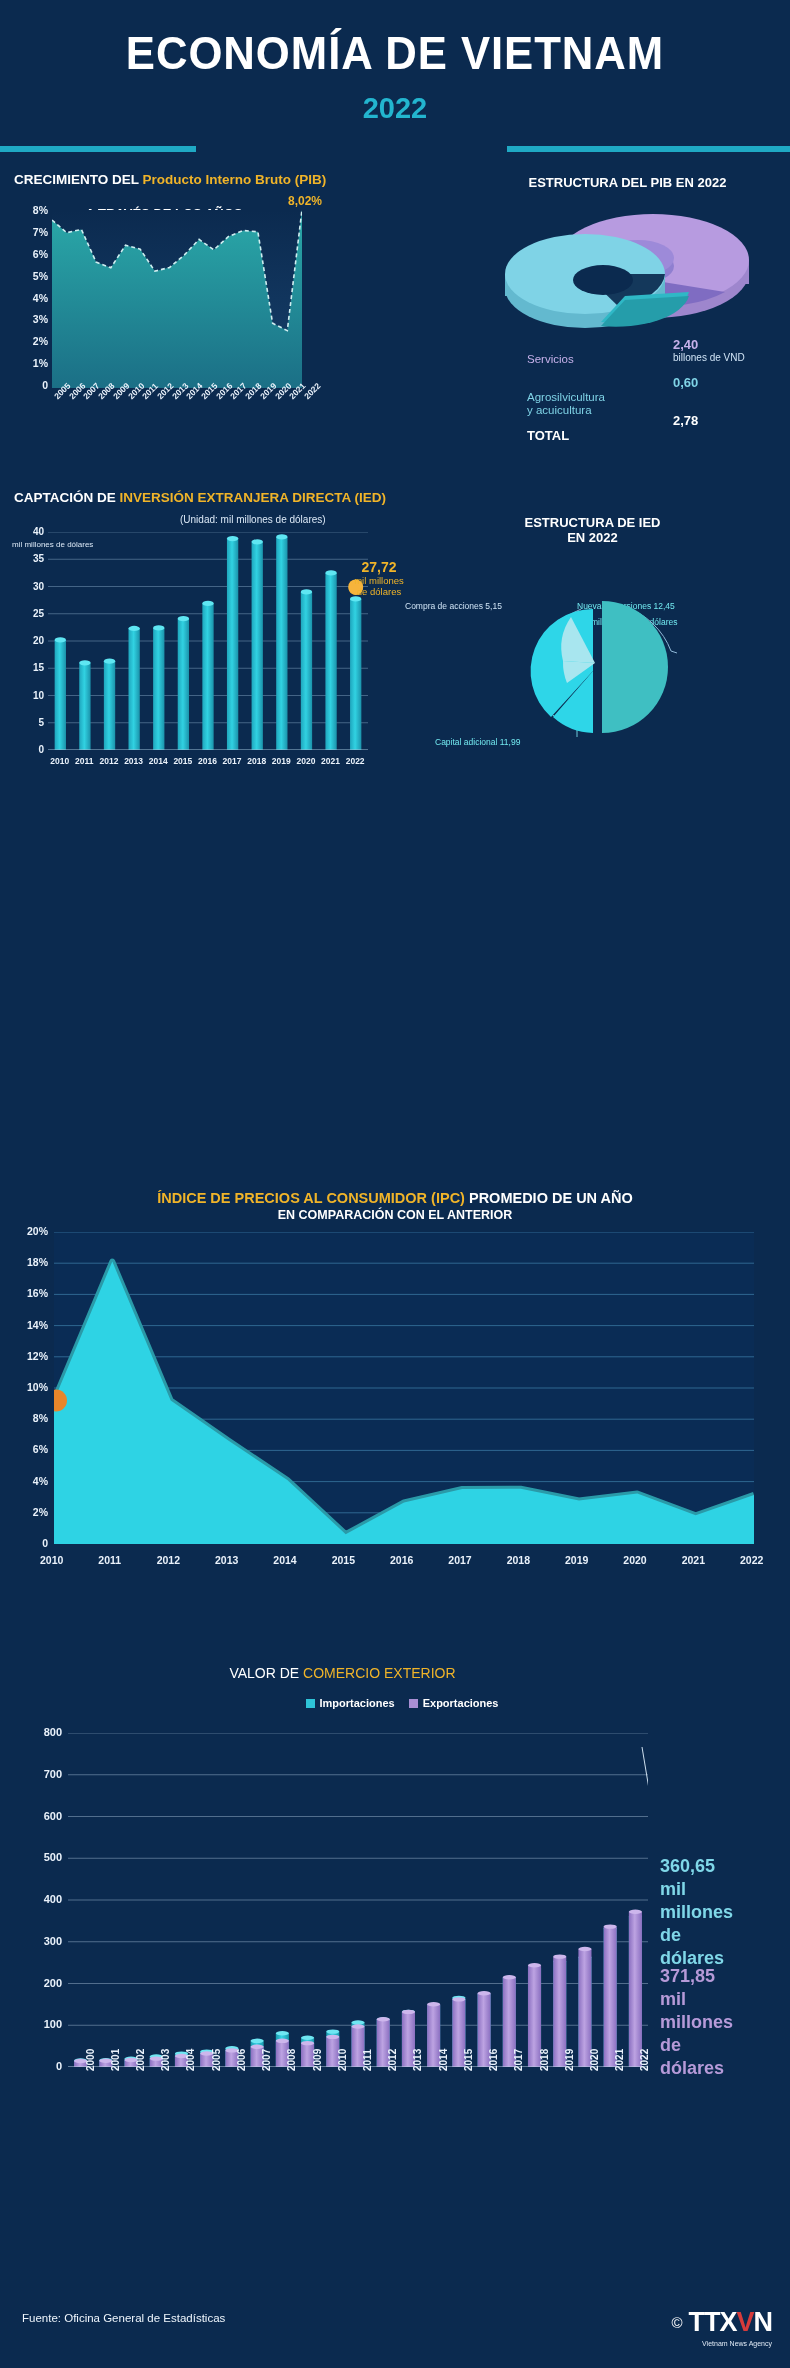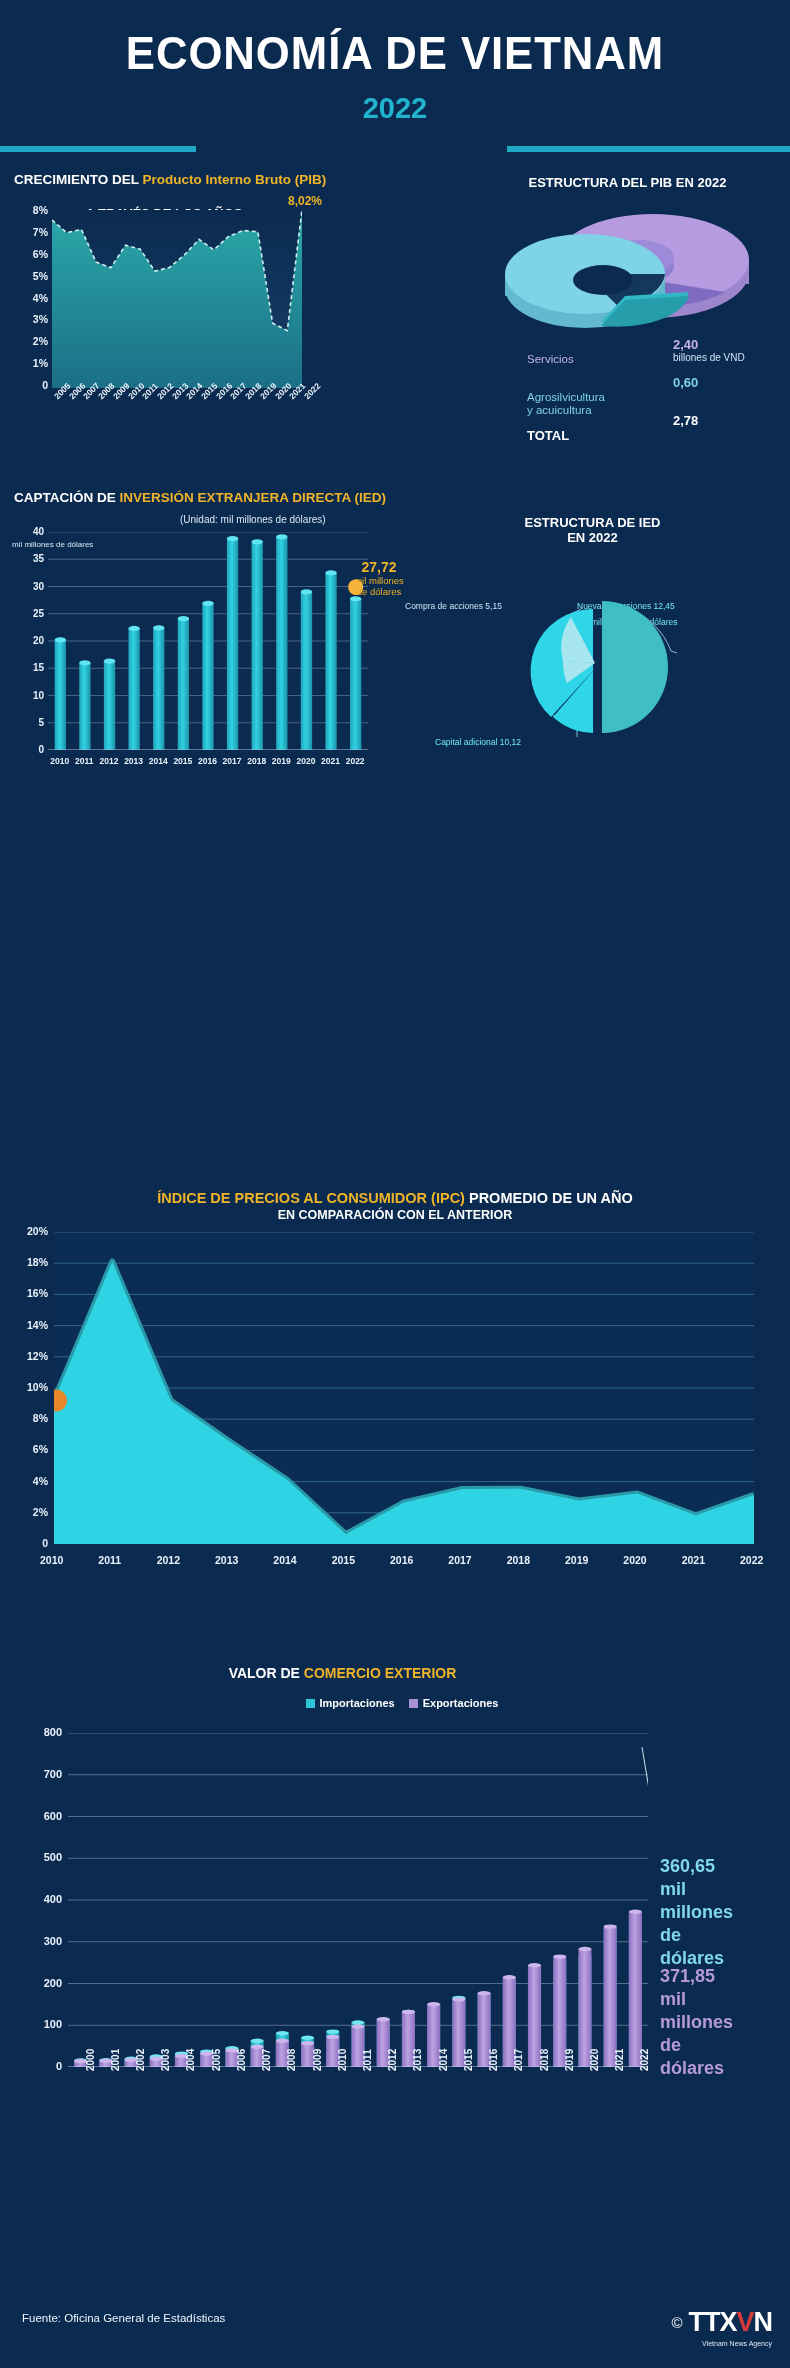--- a/index.html
+++ b/index.html
@@ -65,21 +65,21 @@
   .ipc .t1{position:absolute;left:0;top:10px;width:790px;text-align:center;font-size:14.5px;font-weight:bold;}
   .ipc .t2{position:absolute;left:0;top:28px;width:790px;text-align:center;font-size:12.5px;font-weight:bold;}
   .ipc .yax{position:absolute;left:12px;top:52px;width:36px;height:310px;}
   .ipc .yax div{position:absolute;right:0;font-size:10.5px;font-weight:bold;color:#eaf2fb;}
   .ipc .plot{position:absolute;left:54px;top:52px;width:700px;height:312px;}
   .ipc .xax{position:absolute;left:54px;top:372px;width:700px;height:16px;}
   .ipc .xax span{position:absolute;font-size:10.5px;font-weight:bold;color:#eaf2fb;}
 
   
   .tr{position:absolute;left:0;top:1645px;width:790px;height:700px;}
-  .tr .t1{position:absolute;left:0;top:20px;width:685px;text-align:center;font-size:14px;font-weight:bold;}
+  .tr .t1{position:absolute;left:0;top:20px;width:685px;text-align:center;font-size:14px;font-weight:normal;}
   .tr .lg{position:absolute;left:0;top:52px;width:790px;text-align:center;font-size:11px;font-weight:bold;}
   .tr .lg i{display:inline-block;width:9px;height:9px;margin:0 5px 0 14px;vertical-align:-1px;}
   .tr .yax{position:absolute;left:22px;top:88px;width:40px;height:332px;}
   .tr .yax div{position:absolute;right:0;font-size:11px;font-weight:bold;color:#eaf2fb;}
   .tr .plot{position:absolute;left:68px;top:88px;width:580px;height:334px;}
   .tr .xax{position:absolute;left:68px;top:424px;width:580px;height:60px;}
   .tr .xax span{position:absolute;font-size:10px;font-weight:bold;color:#eaf2fb;
                 transform:rotate(-90deg);transform-origin:left top;white-space:nowrap;}
   .tr .cal1{position:absolute;left:660px;top:210px;width:120px;font-size:18px;font-weight:bold;
             color:#7fd7e8;line-height:23px;}
@@ -289,21 +289,21 @@
 de dólares</div>
     </div>
   </div>
 
   <div class="iedp">
     <div class="st" style="white-space:pre-line">ESTRUCTURA DE IED
 EN 2022</div>
     <div class="lbl" style="left:10px;top:96px">Compra de acciones 5,15</div>
     <div class="lbl c" style="left:182px;top:96px">Nuevas inversiones 12,45</div>
     <div class="lbl c" style="left:196px;top:112px">mil millones de dólares</div>
-    <div class="lbl c" style="left:40px;top:232px">Capital adicional 10,12</div>
+    <div class="lbl c" style="left:40px;top:232px">Capital adicional 11,99</div>
     <svg width="190" height="150" viewBox="0 0 190 150">
 
       <path d="M76 22 L56 32 L56 40" fill="none" stroke="#8fb8d8" stroke-width="1"></path>
       <path d="M120 20 A74 74 0 0 1 166 64 L172 66" fill="none" stroke="#8fb8d8" stroke-width="1"></path>
       <path d="M40 120 A70 70 0 0 0 72 142 L72 150" fill="none" stroke="#6fc8da" stroke-width="1"></path>
 
       <path d="M97 80 L97 14 A66 66 0 0 1 97 146 Z" fill="#3fbfc2"></path>
       <path d="M88 84 L88 22 A62 62 0 0 0 46 130 Z" fill="#2ed6e8"></path>
       <path d="M88 84 L48 130 A62 62 0 0 0 88 146 Z" fill="#2ed6e8"></path>
       <path d="M90 76 L66 30 A54 54 0 0 0 58 74 Z" fill="#a8e6ef"></path>

